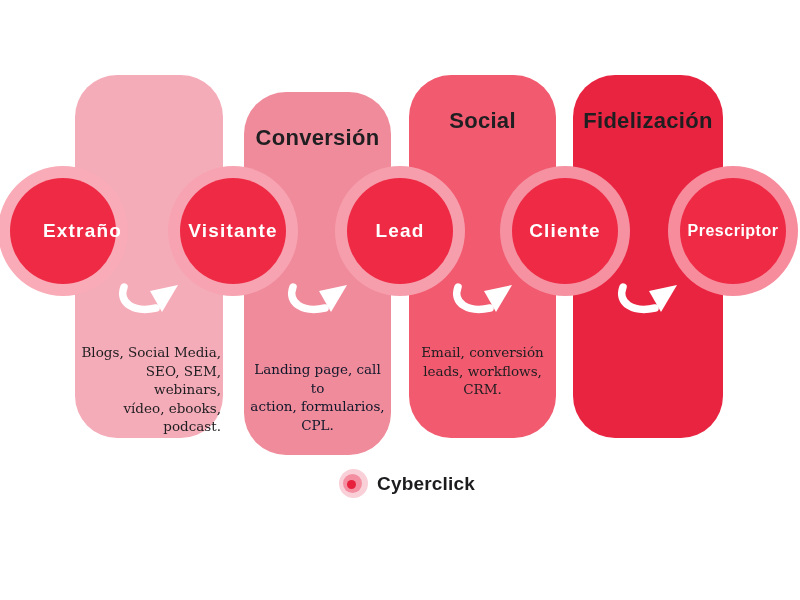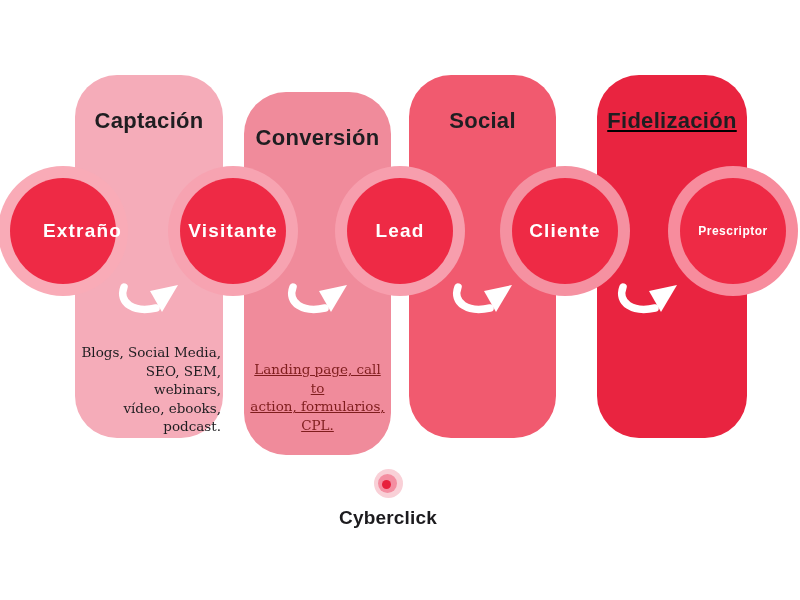--- a/index.html
+++ b/index.html
@@ -3,74 +3,76 @@
 <meta charset="utf-8">
 <style>
   html,body{margin:0;padding:0;background:#fff;}
   .canvas{position:relative;width:800px;height:600px;overflow:hidden;}
 
   
   .col{position:absolute;top:75px;height:363px;border-radius:42px;}
   .c0{left:75px;width:148px;}
   .c1{left:244px;width:147px;margin-top:17px;}
   .c2{left:409px;width:147px;}
-  .c3{left:597px;width:150px;text-decoration:underline;}
+  .c3{left:573px;width:150px;}
 
   .col-header{
     margin-top:33px;text-align:center;
     font:700 22px/26px "Liberation Sans",sans-serif;letter-spacing:.3px;
   }
   .col-desc{
     position:absolute;top:268px;left:2px;right:2px;text-align:center;
     font:13.5px/18.5px "DejaVu Serif",serif;white-space:pre-line;
   }
 
   
   .circle{position:absolute;top:166px;width:130px;height:130px;border-radius:50%;
     display:flex;align-items:center;justify-content:center;}
   .p0{left:-2px;} .p1{left:168px;} .p2{left:335px;} .p3{left:500px;} .p4{left:668px;}
   .circle-inner{width:106px;height:106px;border-radius:50%;
     display:flex;align-items:center;justify-content:center;}
   .circle-label{font:700 19px "Liberation Sans",sans-serif;letter-spacing:1.2px;white-space:nowrap;}
-  .p4 .circle-label{font-size:12px;letter-spacing:.5px;}
+  .p4 .circle-label{font-size:16px;letter-spacing:.5px;}
 
   
   .arrow{position:absolute;top:281px;width:70px;height:36px;}
   .a0{left:114px;} .a1{left:283px;} .a2{left:448px;} .a3{left:613px;}
   .arrow svg{display:block;width:100%;height:100%;}
 
   
-  .logo{position:absolute;left:339px;top:469px;display:flex;align-items:center;gap:9px;flex-direction:column;}
+  .logo{position:absolute;left:339px;top:469px;display:flex;align-items:center;gap:9px;}
   .logo-icon{position:relative;width:29px;height:29px;}
   .logo-outer{position:absolute;left:0;top:0;width:29px;height:29px;border-radius:50%;}
   .logo-mid{position:absolute;left:4px;top:5px;width:19px;height:19px;border-radius:50%;}
   .logo-dot{position:absolute;left:8px;top:11px;width:9px;height:9px;border-radius:50%;}
   .logo-text{font:800 19px "Liberation Sans",sans-serif;letter-spacing:.2px;}
 </style>
 </head>
 <body>
 
 <div class="canvas" style="background-color: rgb(255, 255, 255);">
 
   <div class="col c0" style="background-color: rgb(245, 172, 185);">
-    <div class="col-header" style="color: rgb(31, 30, 33);">Captación</div>
     <div class="col-desc" style="color: rgb(30, 29, 32); text-align: right;">Blogs, Social Media,
 SEO, SEM, webinars,
 vídeo, ebooks, podcast.</div>
   </div>
 
   <div class="col c1" style="background-color: rgb(240, 139, 155);">
     <div class="col-header" style="color: rgb(31, 30, 33);">Conversión</div>
-    <div class="col-desc" style="color: #7f1d1d; text-decoration: underline;">Landing page, call to
+    <div class="col-desc" style="color: #0f172a;">Landing page, call to
 action, formularios,
 CPL.</div>
   </div>
 
   <div class="col c2" style="background-color: rgb(241, 90, 111);">
     <div class="col-header" style="color: rgb(31, 30, 33);">Social</div>
+    <div class="col-desc" style="color: rgb(30, 29, 32);">Email, conversión
+leads, workflows,
+CRM.</div>
   </div>
 
   <div class="col c3" style="background-color: rgb(233, 36, 64);">
     <div class="col-header" style="color: rgb(31, 30, 33);">Fidelización</div>
   </div>
 
   <div class="circle p0" style="background-color: rgb(249, 171, 183);">
     <div class="circle-inner" style="background-color: rgb(238, 42, 69);">
       <span class="circle-label" style="color: rgb(255, 255, 255); margin-left: 39px;">Extraño</span>
     </div>

